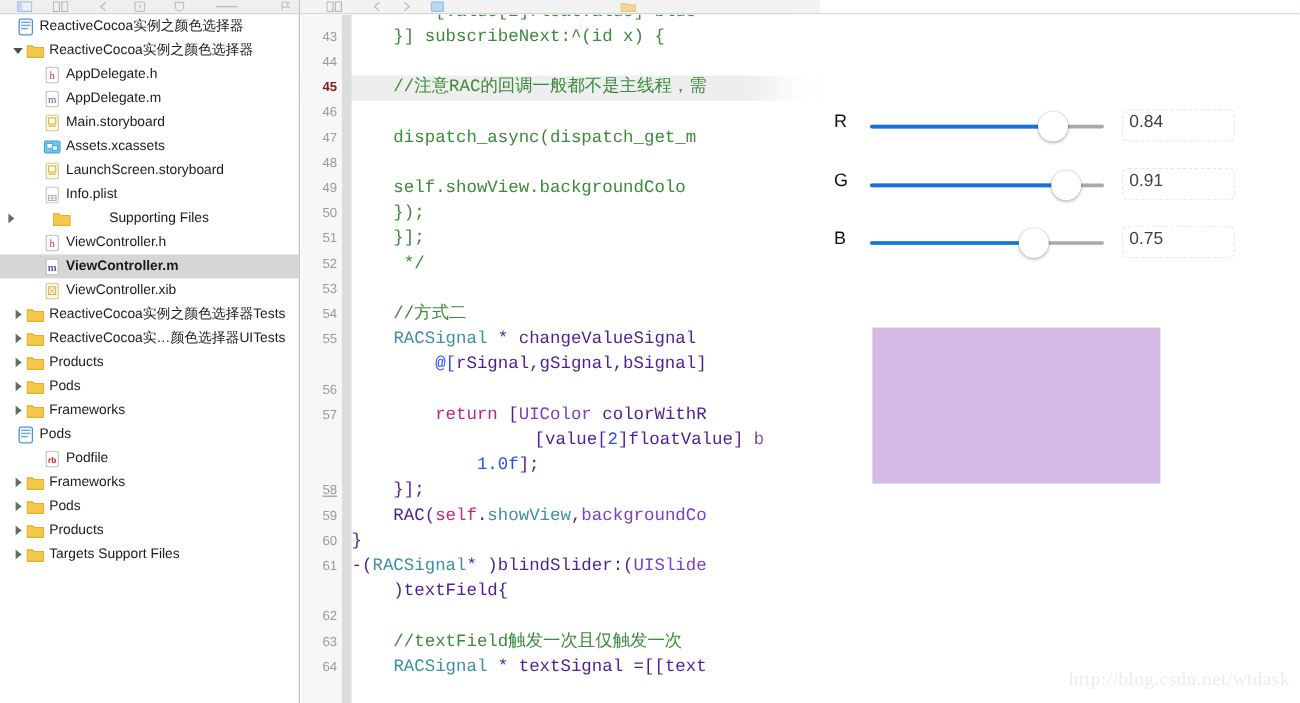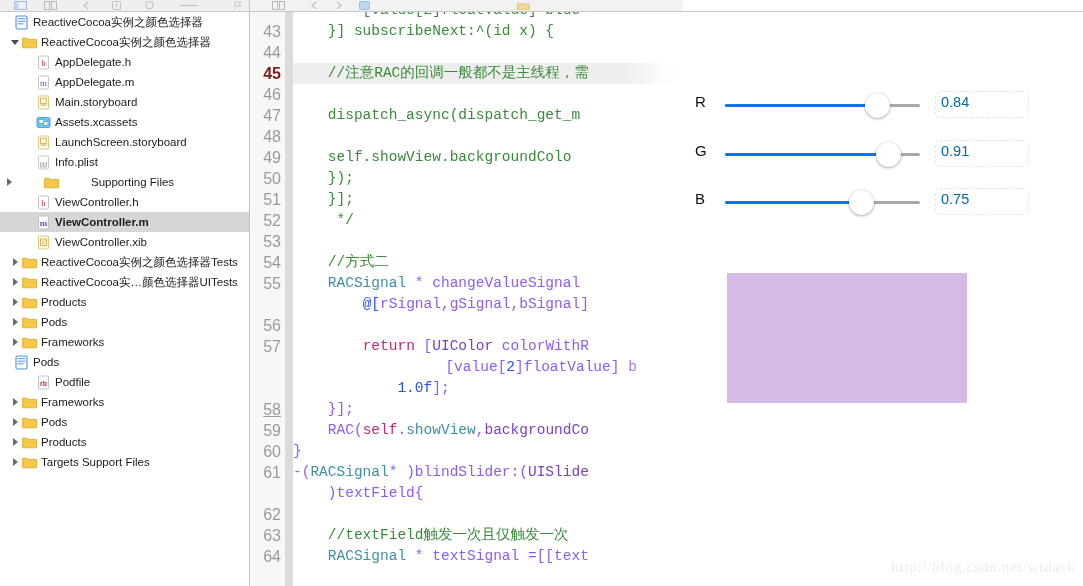--- a/index.html
+++ b/index.html
@@ -134,37 +134,37 @@
     color: #000000;
   }
   .ln {
     position: absolute;
     left: 0;
     width: 30px;
     text-align: right;
     height: 21px;
     line-height: 21px;
     font-family: "Liberation Sans", sans-serif;
-    font-size: 16px;
+    font-size: 11px;
     color: #9a9a9a;
   }
   .ln.cur { color: #7f1d1d; font-weight: bold; }
   .hl-band {
     position: absolute;
     left: 0; width: 432px; height: 21px;
     background: #eeeeee;
   }
   
   .c-cmt  { color: #3a8a3a; }
   .c-kw   { color: #c2267a; }
   .c-type { color: #7a3fc6; }
   .c-cls  { color: #3f8fa0; }
   .c-num  { color: #2b4ef0; }
   .c-blue { color: #2b4ef0; }
-  .c-plain{ color: #8b5cf6; }
+  .c-plain{ color: #4c1d95; }
 
   
   #code-fade {
     position: absolute; right: 0; top: 0;
     width: 60px; height: 574px;
     background: linear-gradient(to right, rgba(255,255,255,0) 0%, rgba(255,255,255,0.92) 72%, #ffffff 100%);
     pointer-events: none;
   }
 
   
@@ -214,21 +214,21 @@
     top: 6px;
     width: 94px; height: 27px;
     border: 1px dashed #e6e6e6;
     border-radius: 5px;
     box-sizing: border-box;
   }
   .value-text {
     position: absolute;
     top: 9px;
     font-size: 14.5px;
-    color: #0369a1;
+    color: #404040;
     font-family: "Liberation Sans", sans-serif;
   }
   #color-preview {
     position: absolute;
     left: 44px; top: 261px;
     width: 240px; height: 130px;
   }
   #watermark {
     position: absolute;
     right: 8px; bottom: 10px;

